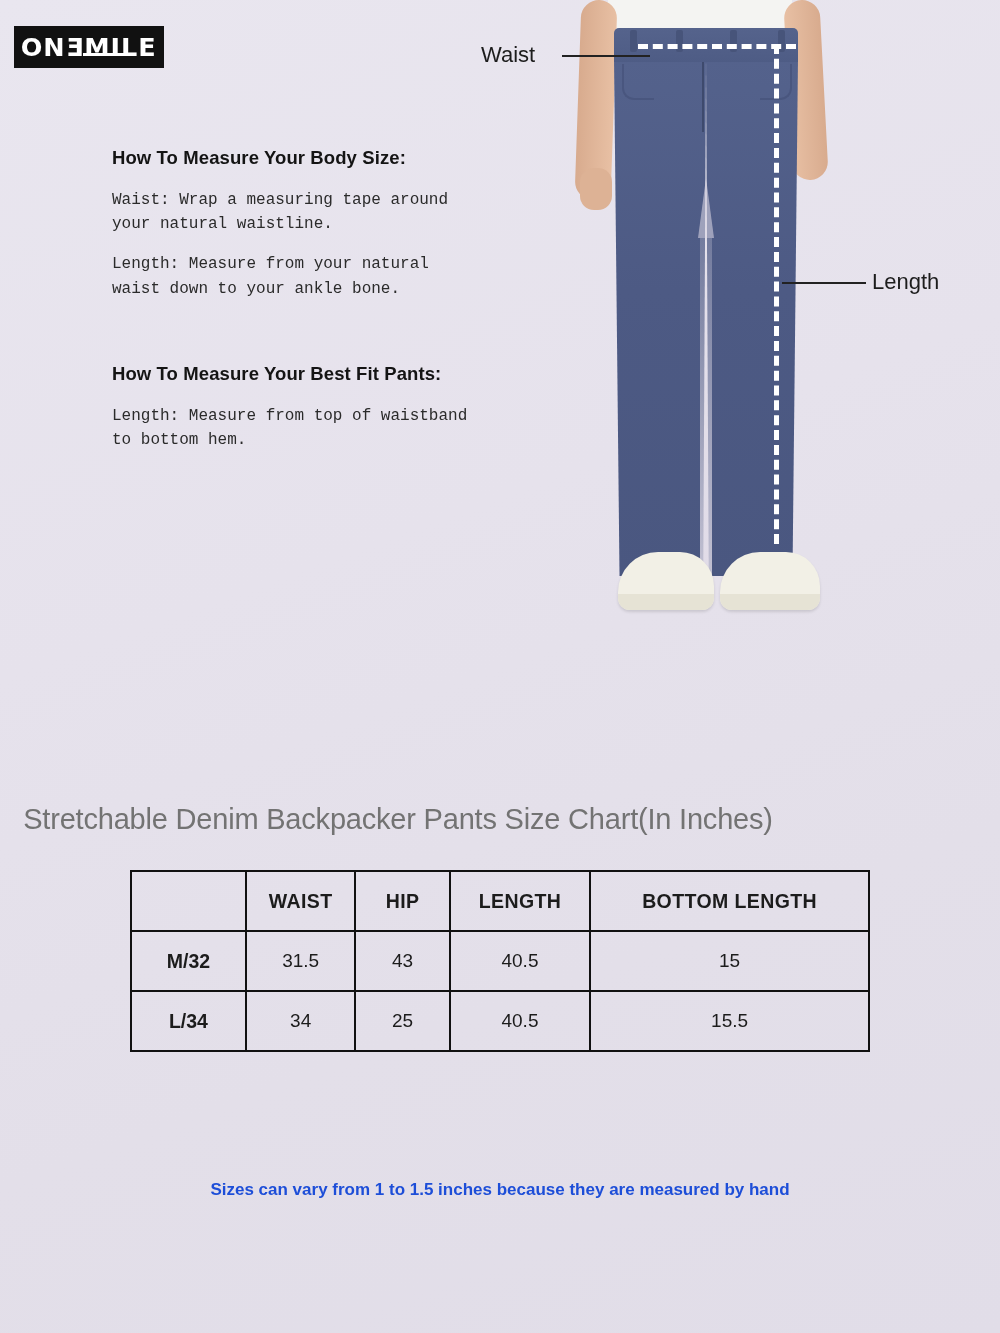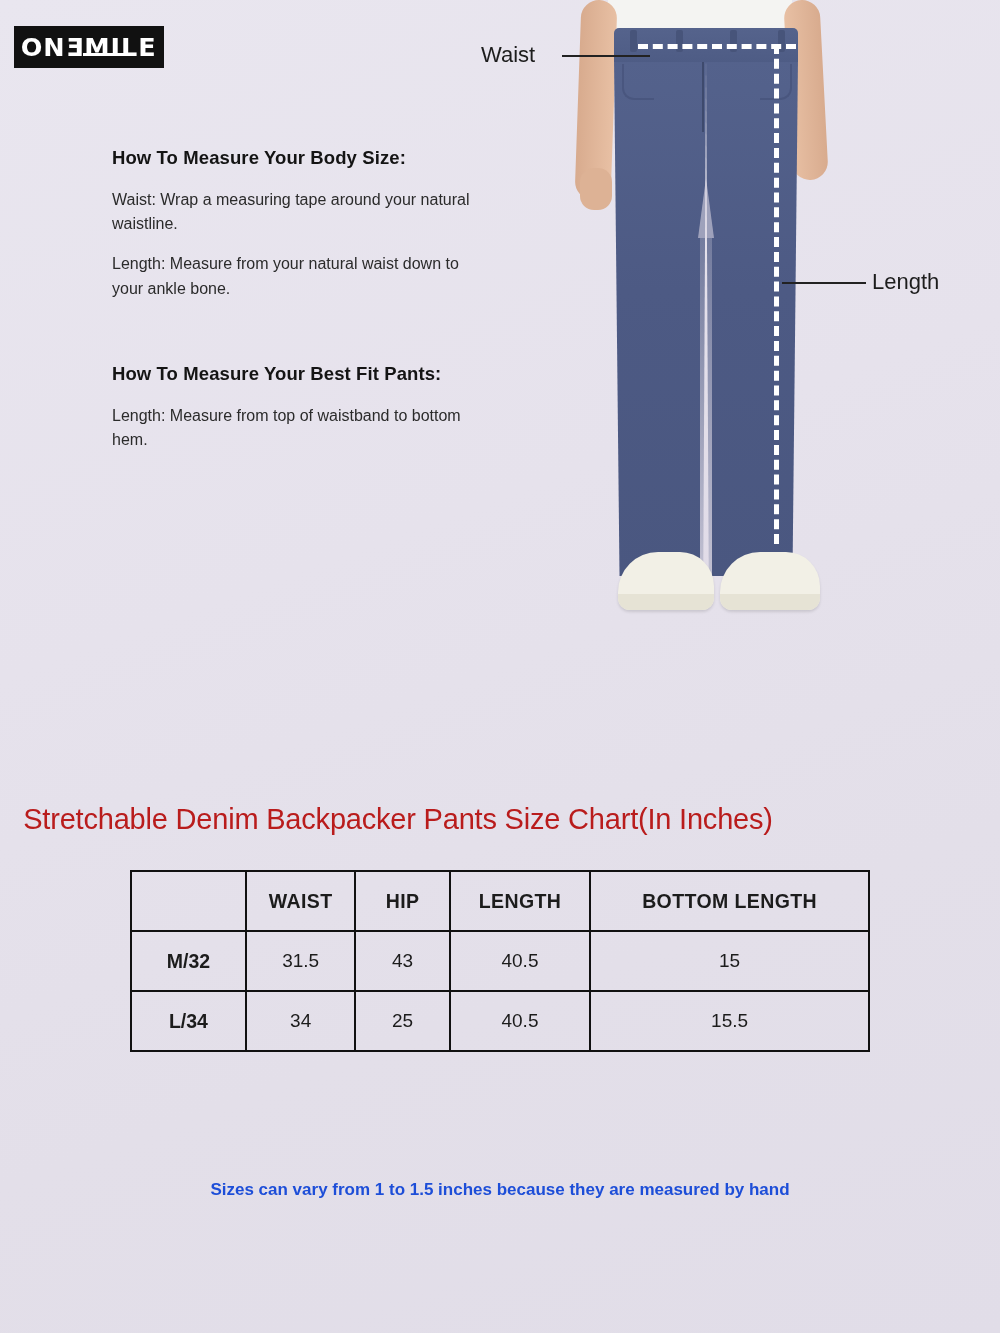--- a/index.html
+++ b/index.html
@@ -67,20 +67,21 @@
     font-weight: 700;
     color: #141414;
     letter-spacing: 0.1px;
   }
   .copy p {
     margin: 0 0 16px 0;
     font-size: 16px;
     line-height: 1.52;
     color: #2b2b2b;
     font-weight: 400;
+    font-family: Liberation Mono, monospace;
   }
   .copy .block-2 {
     margin-top: 60px;
   }
 
   
   .photo {
     position: absolute;
     top: 0;
     left: 520px;
@@ -253,21 +254,21 @@
   }
 
   
   .chart-title {
     position: absolute;
     top: 803px;
     left: 0;
     width: 796px;
     text-align: center;
     font-size: 29px;
-    color: #b91c1c;
+    color: #737373;
     font-weight: 400;
     letter-spacing: -0.2px;
   }
   table.sizes {
     position: absolute;
     top: 870px;
     left: 130px;
     width: 740px;
     border-collapse: collapse;
     border: 2.5px solid #111;

